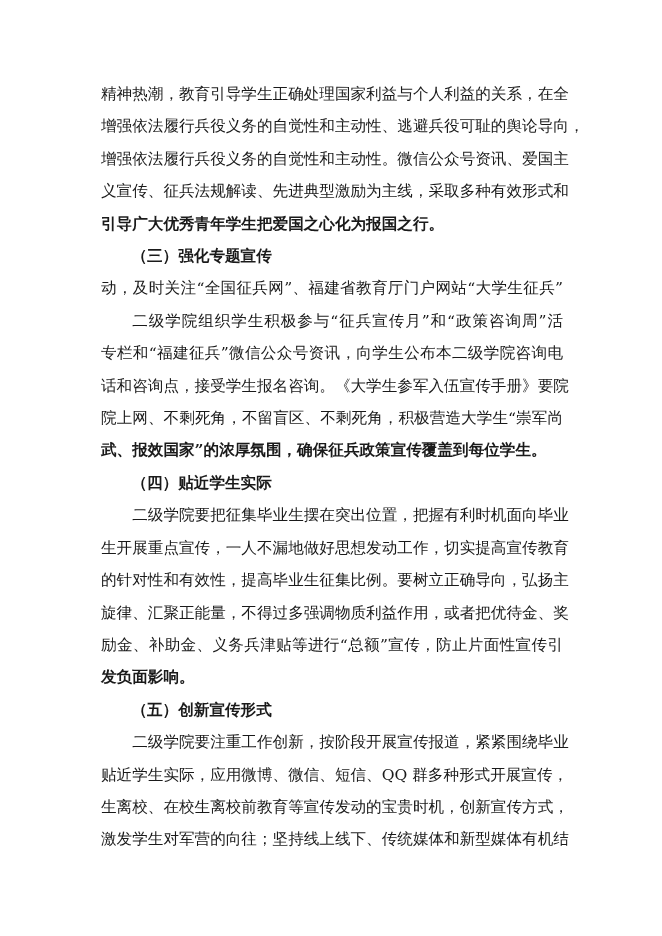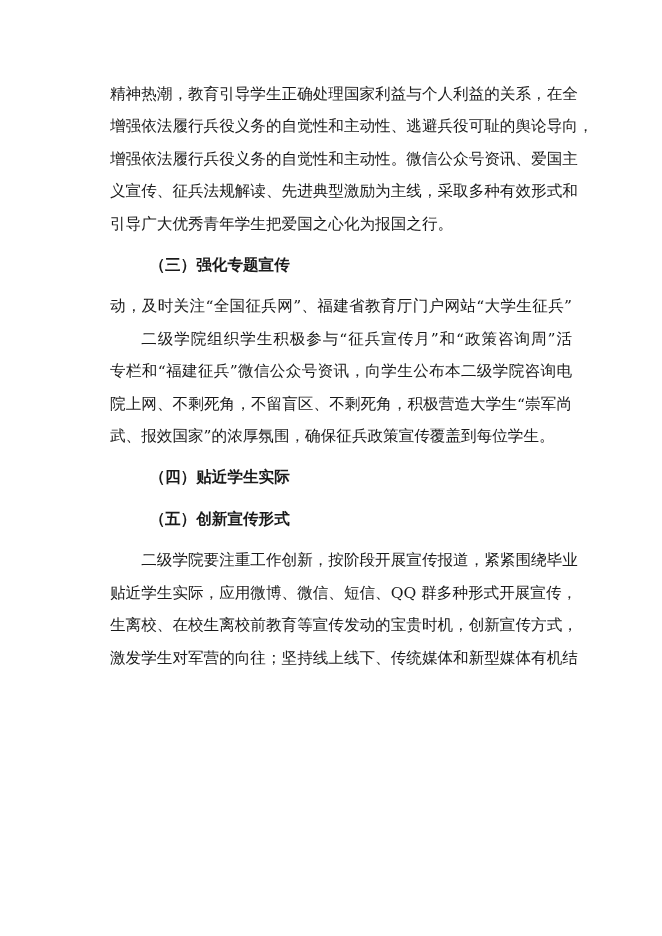--- a/index.html
+++ b/index.html
@@ -1,65 +1,74 @@
 <!DOCTYPE html>
 <html><head>
 <meta charset="utf-8">
 <style>
   html, body { margin: 0; padding: 0; background: #ffffff; }
   body { width: 662px; height: 936px; overflow: hidden; position: relative; }
   .page {
     position: absolute;
-    left: 110px;
+    left: 101px;
     top: 78px;
     width: 462px;
     font-family: "DejaVu Serif", "Liberation Serif", serif;
     font-size: 15.6px;
     line-height: 32.4px;
     color: #1a1a1a;
     text-align: justify;
     text-justify: inter-character;
   }
   .para { margin: 0; text-indent: 2em; }
   .para.cont { text-indent: 0; }
   .heading {
-    margin: 9px;
+    margin: 0;
     padding-left: 1.95em;
     font-weight: bold;
     font-family: "DejaVu Sans", "Liberation Sans", sans-serif;
     font-size: 15.6px;
   }
   .line { display: block; white-space: nowrap; text-align: justify; text-align-last: justify; }
-  .line.last { text-align-last: left; }
+  .line.last { text-align-last: left; font-weight: bold; }
 </style>
 </head>
 <body>
 
 <div class="page">
 
   <p class="para cont">
     <span class="line">精神热潮，教育引导学生正确处理国家利益与个人利益的关系，在全</span>
     <span class="line">增强依法履行兵役义务的自觉性和主动性、逃避兵役可耻的舆论导向，</span>
     <span class="line">增强依法履行兵役义务的自觉性和主动性。微信公众号资讯、爱国主</span>
     <span class="line">义宣传、征兵法规解读、先进典型激励为主线，采取多种有效形式和</span>
     <span class="line last">引导广大优秀青年学生把爱国之心化为报国之行。</span>
   </p>
 
   <h3 class="heading">（三）强化专题宣传</h3>
 
   <p class="para">
     <span class="line" style="text-indent:0">动，及时关注“全国征兵网”、福建省教育厅门户网站“大学生征兵”</span>
     <span class="line">二级学院组织学生积极参与“征兵宣传月”和“政策咨询周”活</span>
     <span class="line" style="text-indent:0">专栏和“福建征兵”微信公众号资讯，向学生公布本二级学院咨询电</span>
+    <span class="line" style="text-indent:0">话和咨询点，接受学生报名咨询。《大学生参军入伍宣传手册》要院</span>
     <span class="line" style="text-indent:0">院上网、不剩死角，不留盲区、不剩死角，积极营造大学生“崇军尚</span>
     <span class="line last" style="text-indent:0">武、报效国家”的浓厚氛围，确保征兵政策宣传覆盖到每位学生。</span>
   </p>
 
   <h3 class="heading">（四）贴近学生实际</h3>
 
+  <p class="para">
+    <span class="line">二级学院要把征集毕业生摆在突出位置，把握有利时机面向毕业</span>
+    <span class="line" style="text-indent:0">生开展重点宣传，一人不漏地做好思想发动工作，切实提高宣传教育</span>
+    <span class="line" style="text-indent:0">的针对性和有效性，提高毕业生征集比例。要树立正确导向，弘扬主</span>
+    <span class="line" style="text-indent:0">旋律、汇聚正能量，不得过多强调物质利益作用，或者把优待金、奖</span>
+    <span class="line" style="text-indent:0">励金、补助金、义务兵津贴等进行“总额”宣传，防止片面性宣传引</span>
+    <span class="line last" style="text-indent:0">发负面影响。</span>
+  </p>
 
   <h3 class="heading">（五）创新宣传形式</h3>
 
   <p class="para">
     <span class="line">二级学院要注重工作创新，按阶段开展宣传报道，紧紧围绕毕业</span>
     <span class="line" style="text-indent:0">贴近学生实际，应用微博、微信、短信、QQ 群多种形式开展宣传，</span>
     <span class="line" style="text-indent:0">生离校、在校生离校前教育等宣传发动的宝贵时机，创新宣传方式，</span>
     <span class="line" style="text-indent:0">激发学生对军营的向往；坚持线上线下、传统媒体和新型媒体有机结</span>
   </p>
 

